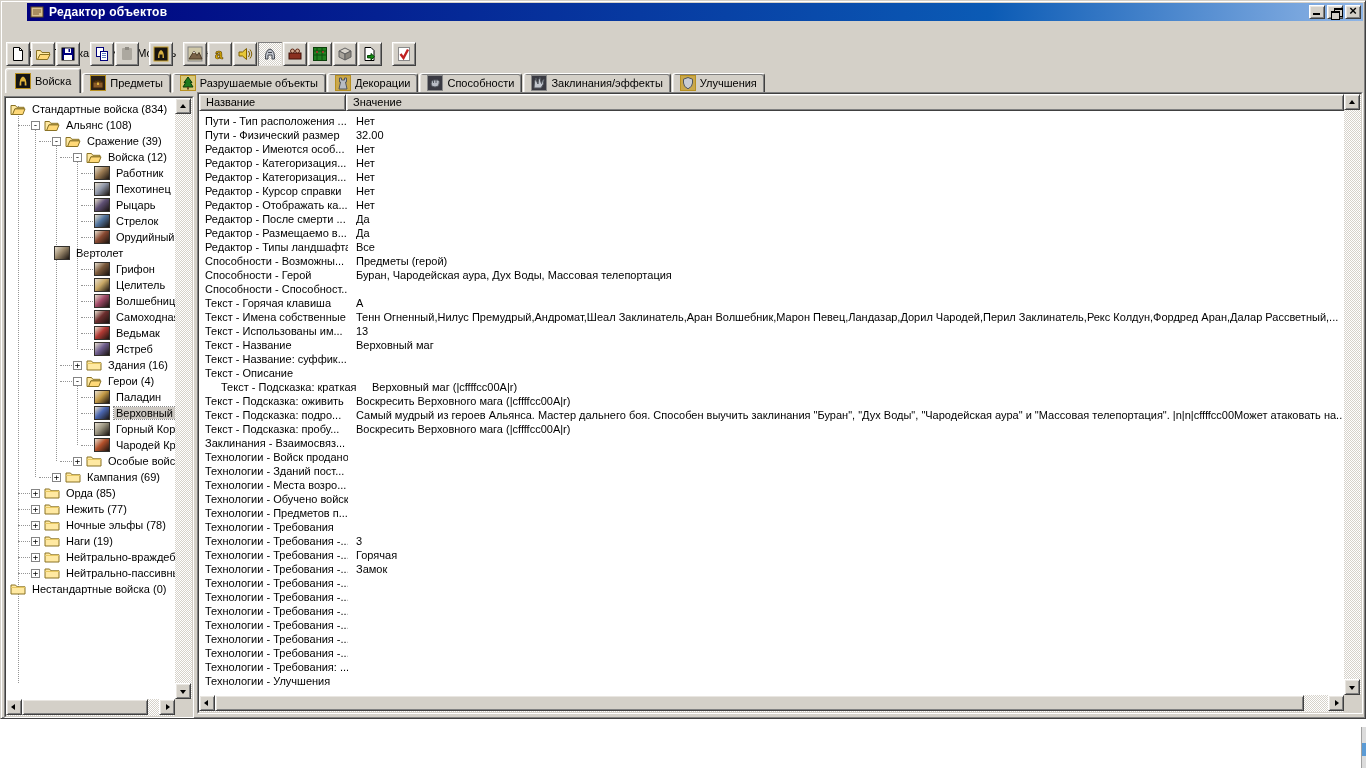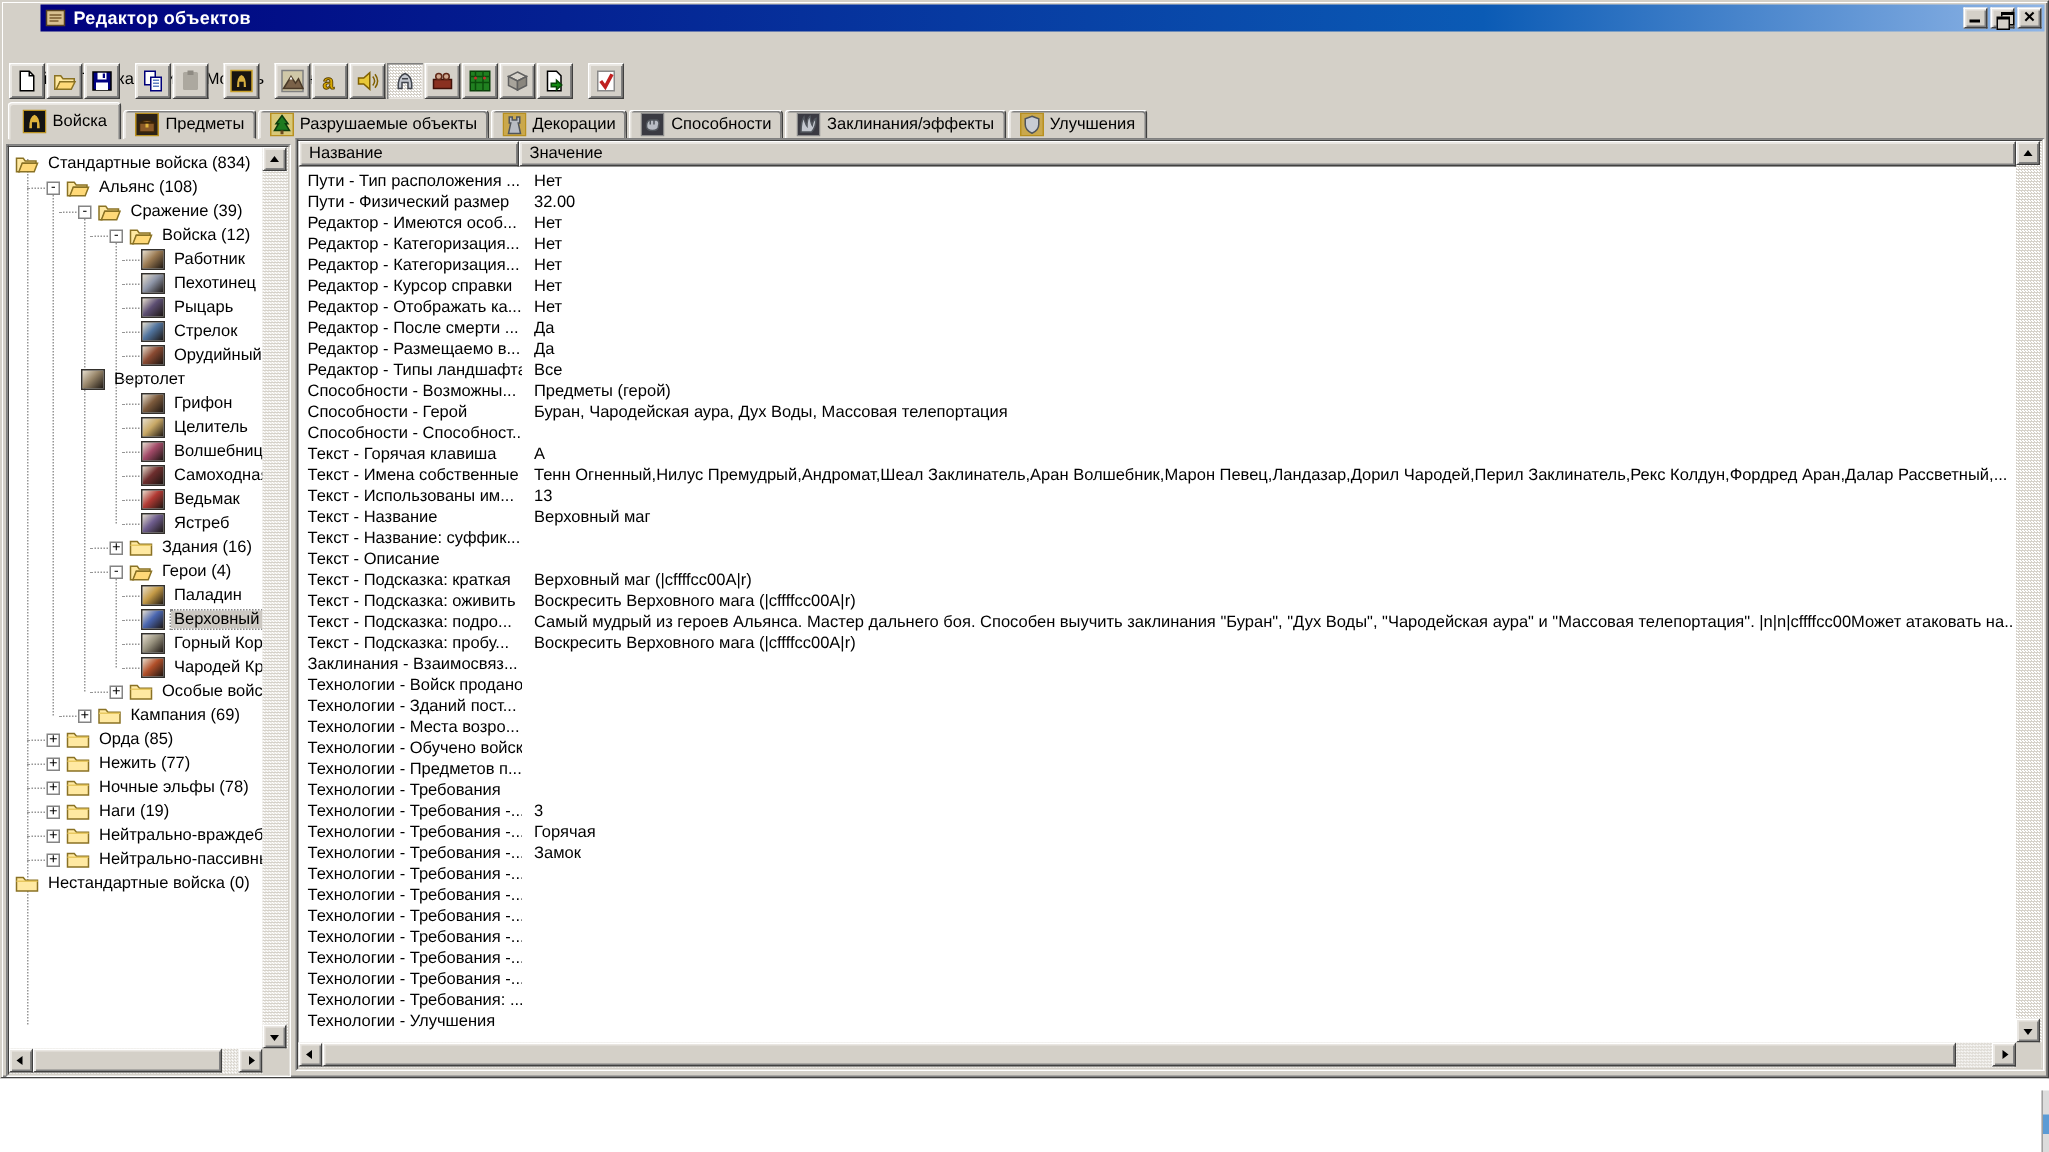--- a/index.html
+++ b/index.html
@@ -684,21 +684,21 @@
                 <span class="pval">Верховный маг</span>
               </div>
               <div class="prow" style="top: 241px;">
                 <span class="pname">Текст - Название: суффик...</span>
                 <span class="pval"></span>
               </div>
               <div class="prow" style="top: 255px;">
                 <span class="pname">Текст - Описание</span>
                 <span class="pval"></span>
               </div>
-              <div class="prow" style="top: 269px;">
+              <div class="prow" style="top: 269px; margin-left: 16px;">
                 <span class="pname">Текст - Подсказка: краткая</span>
                 <span class="pval">Верховный маг (|cffffcc00A|r)</span>
               </div>
               <div class="prow" style="top: 283px;">
                 <span class="pname">Текст - Подсказка: оживить</span>
                 <span class="pval">Воскресить Верховного мага (|cffffcc00A|r)</span>
               </div>
               <div class="prow" style="top: 297px;">
                 <span class="pname">Текст - Подсказка: подро...</span>
                 <span class="pval">Самый мудрый из героев Альянса. Мастер дальнего боя. Способен выучить заклинания "Буран", "Дух Воды", "Чародейская аура" и "Массовая телепортация". |n|n|cffffcc00Может атаковать на...</span>

